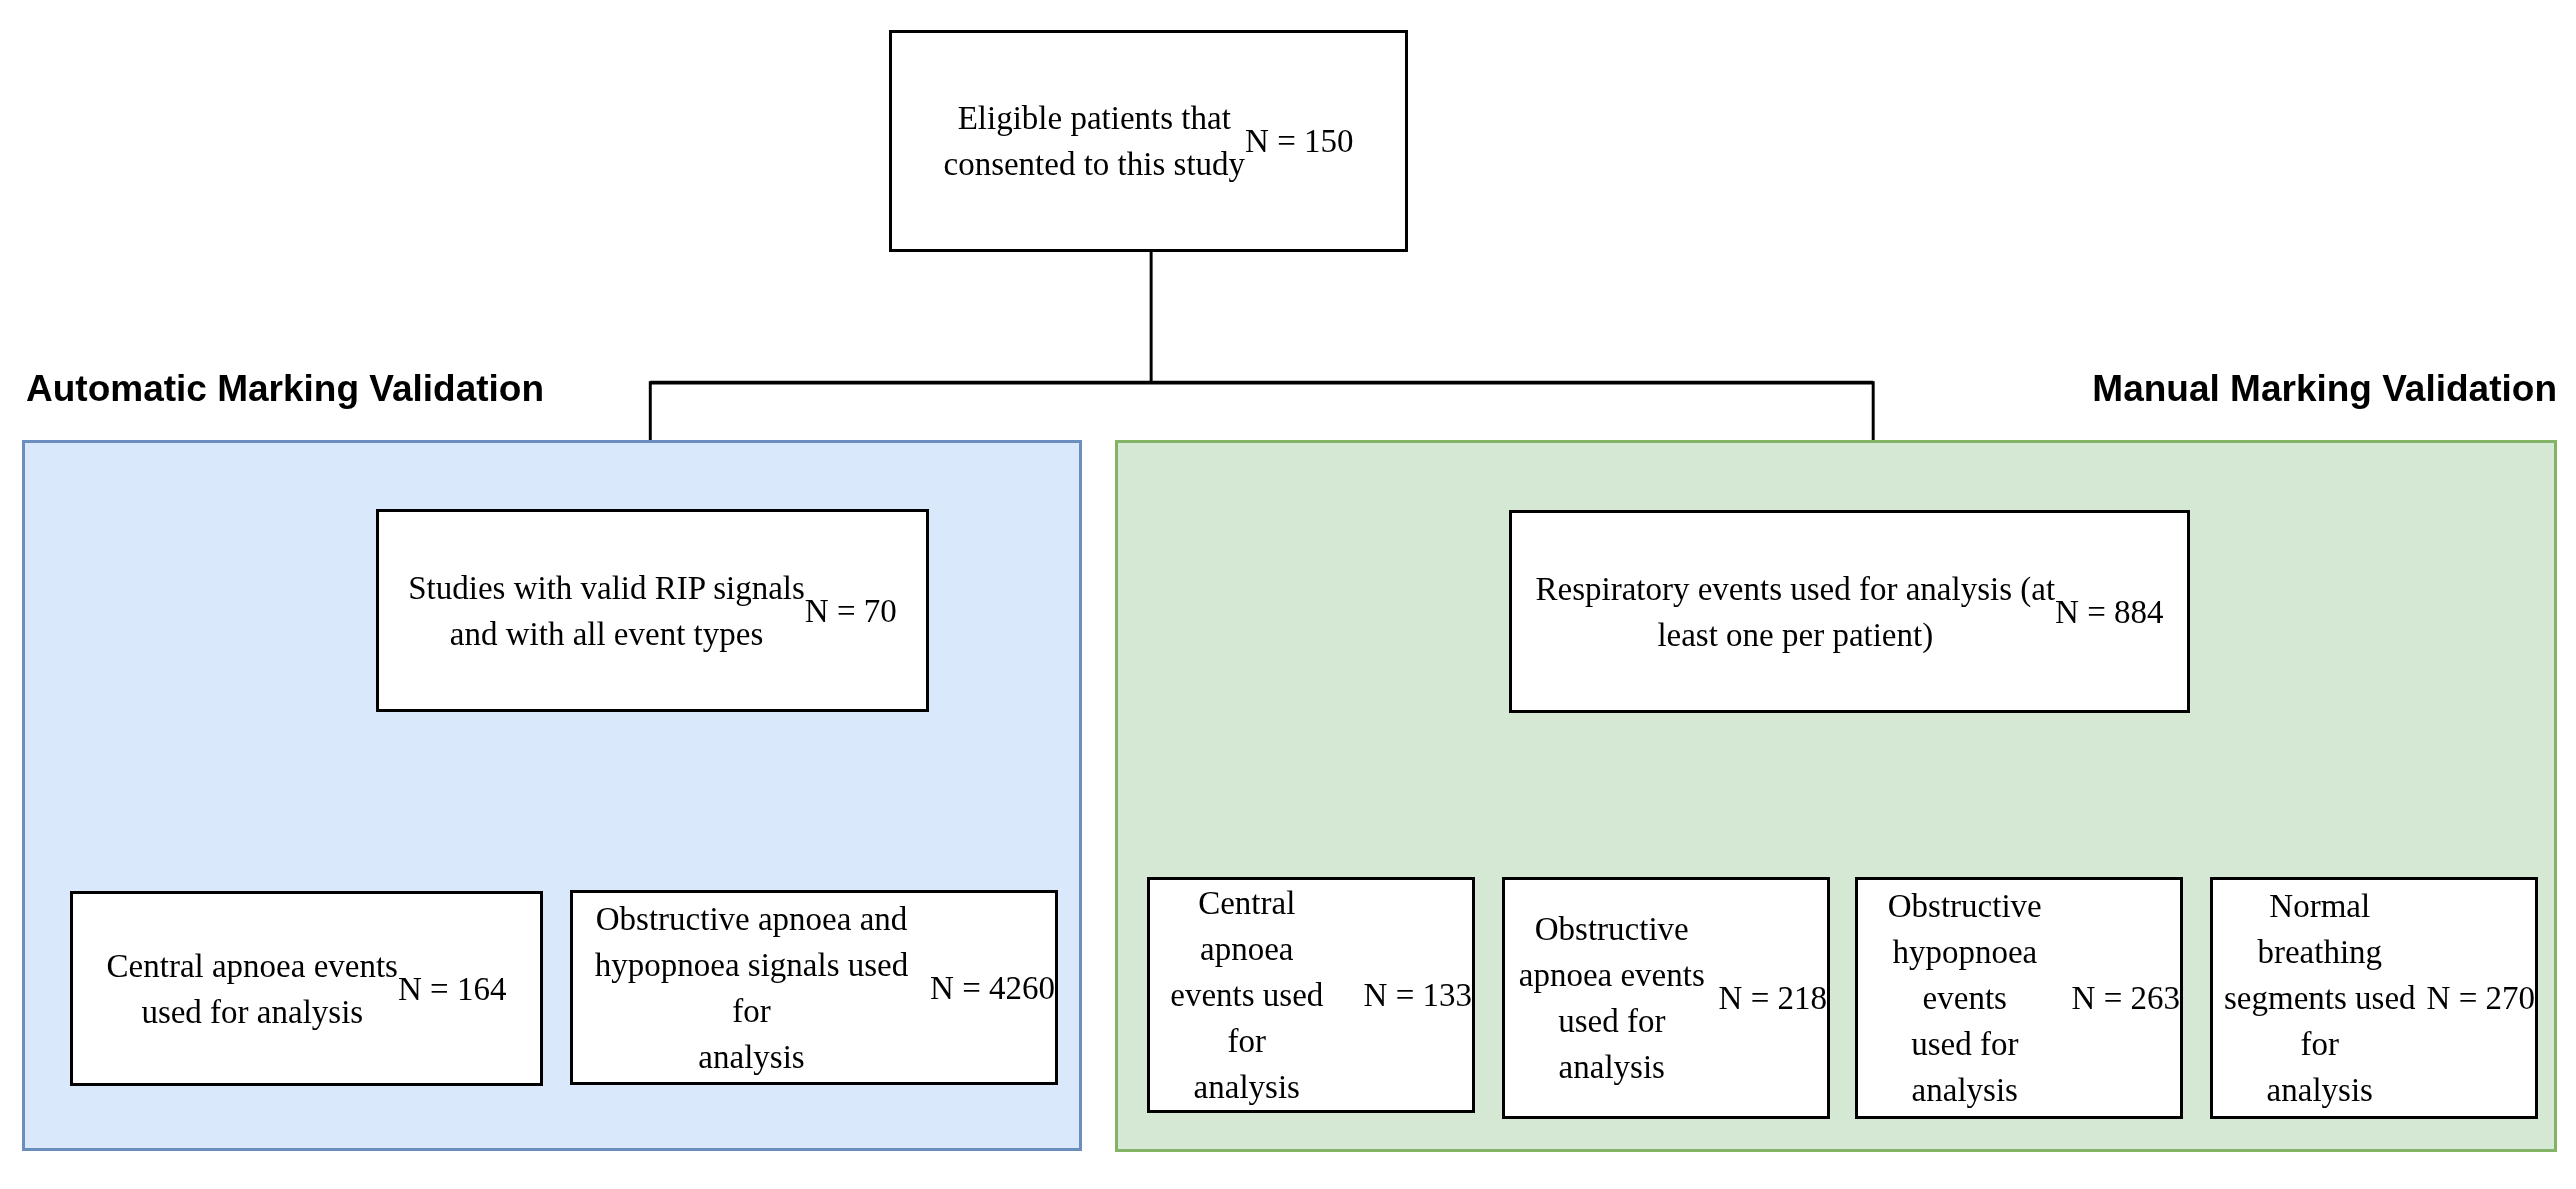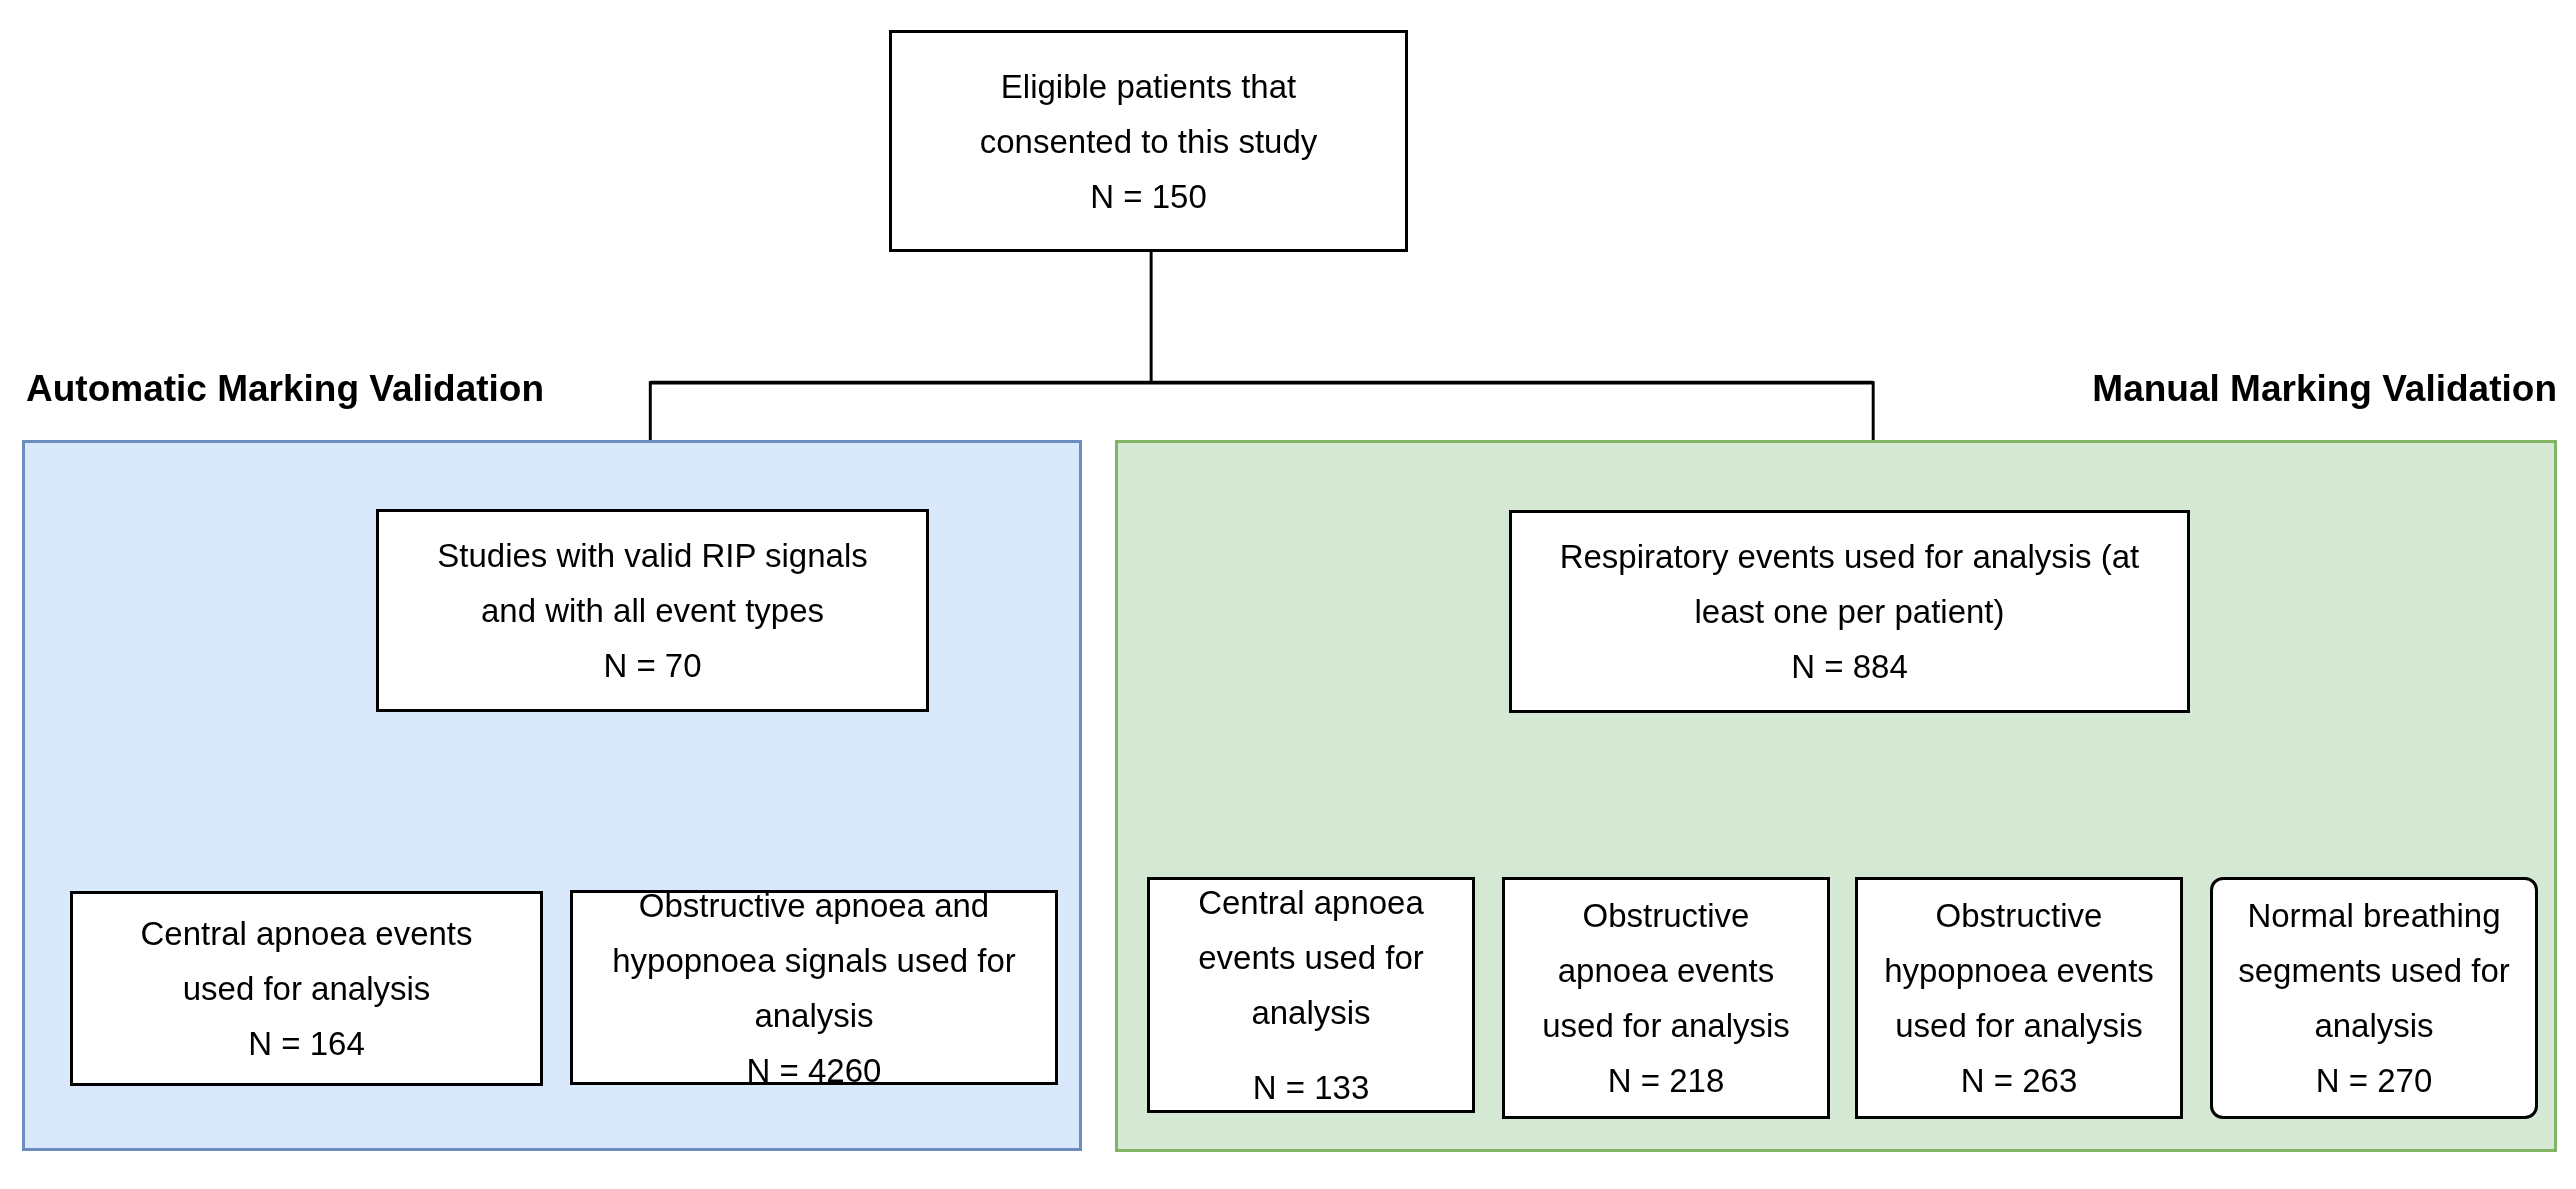--- a/index.html
+++ b/index.html
@@ -38,38 +38,39 @@
     white-space: nowrap;
   }
   .section-title.left  { left: 26px; }
   .section-title.right { right: 19px; text-align: right; }
   .node {
     position: absolute;
     background: #ffffff;
     border: 3px solid #000000;
     box-sizing: border-box;
     display: flex;
-    flex-direction: column;
+    flex-direction: row;
     align-items: center;
     justify-content: center;
     text-align: center;
     font-size: 33px;
-    line-height: 55px;
+    line-height: 46px;
+    font-family: Liberation Serif, serif;
   }
   .node .txt { white-space: pre-line; }
   .node .nval { white-space: nowrap; }
   .node-root    { left: 889px; top: 30px;   width: 519px; height: 222px; }
   .node-parentL { left: 376px;  top: 509px;  width: 553px; height: 203px; }
   .node-parentR { left: 1509px; top: 510px;  width: 681px; height: 203px; }
   .node-cL1     { left: 70px;   top: 891px; width: 473px; height: 195px; }
   .node-cL2     { left: 570px;  top: 890px; width: 488px; height: 195px; }
   .node-cG1     { left: 1147px; top: 877px; width: 328px; height: 236px; gap: 20px; }
   .node-cG2     { left: 1502px; top: 877px; width: 328px; height: 242px; }
   .node-cG3     { left: 1855px; top: 877px; width: 328px; height: 242px; }
-  .node-cG4     { left: 2210px; top: 877px; width: 328px; height: 242px; border-radius: 13px; }
+  .node-cG4     { left: 2210px; top: 877px; width: 328px; height: 242px; }
 </style>
 </head>
 <body>
 
 <div class="canvas">
 
   <svg class="connectors" width="2576" height="1190" viewBox="0 0 3482 1608" xmlns="http://www.w3.org/2000/svg">
     <defs>
       <marker id="arrow" viewBox="0 0 20 20" refX="17" refY="10" markerUnits="userSpaceOnUse" markerWidth="46" markerHeight="46" orient="auto">
         <path d="M2.5,2.5 L17,10 L2.5,17.5 L7,10 Z" fill="#000000"></path>

